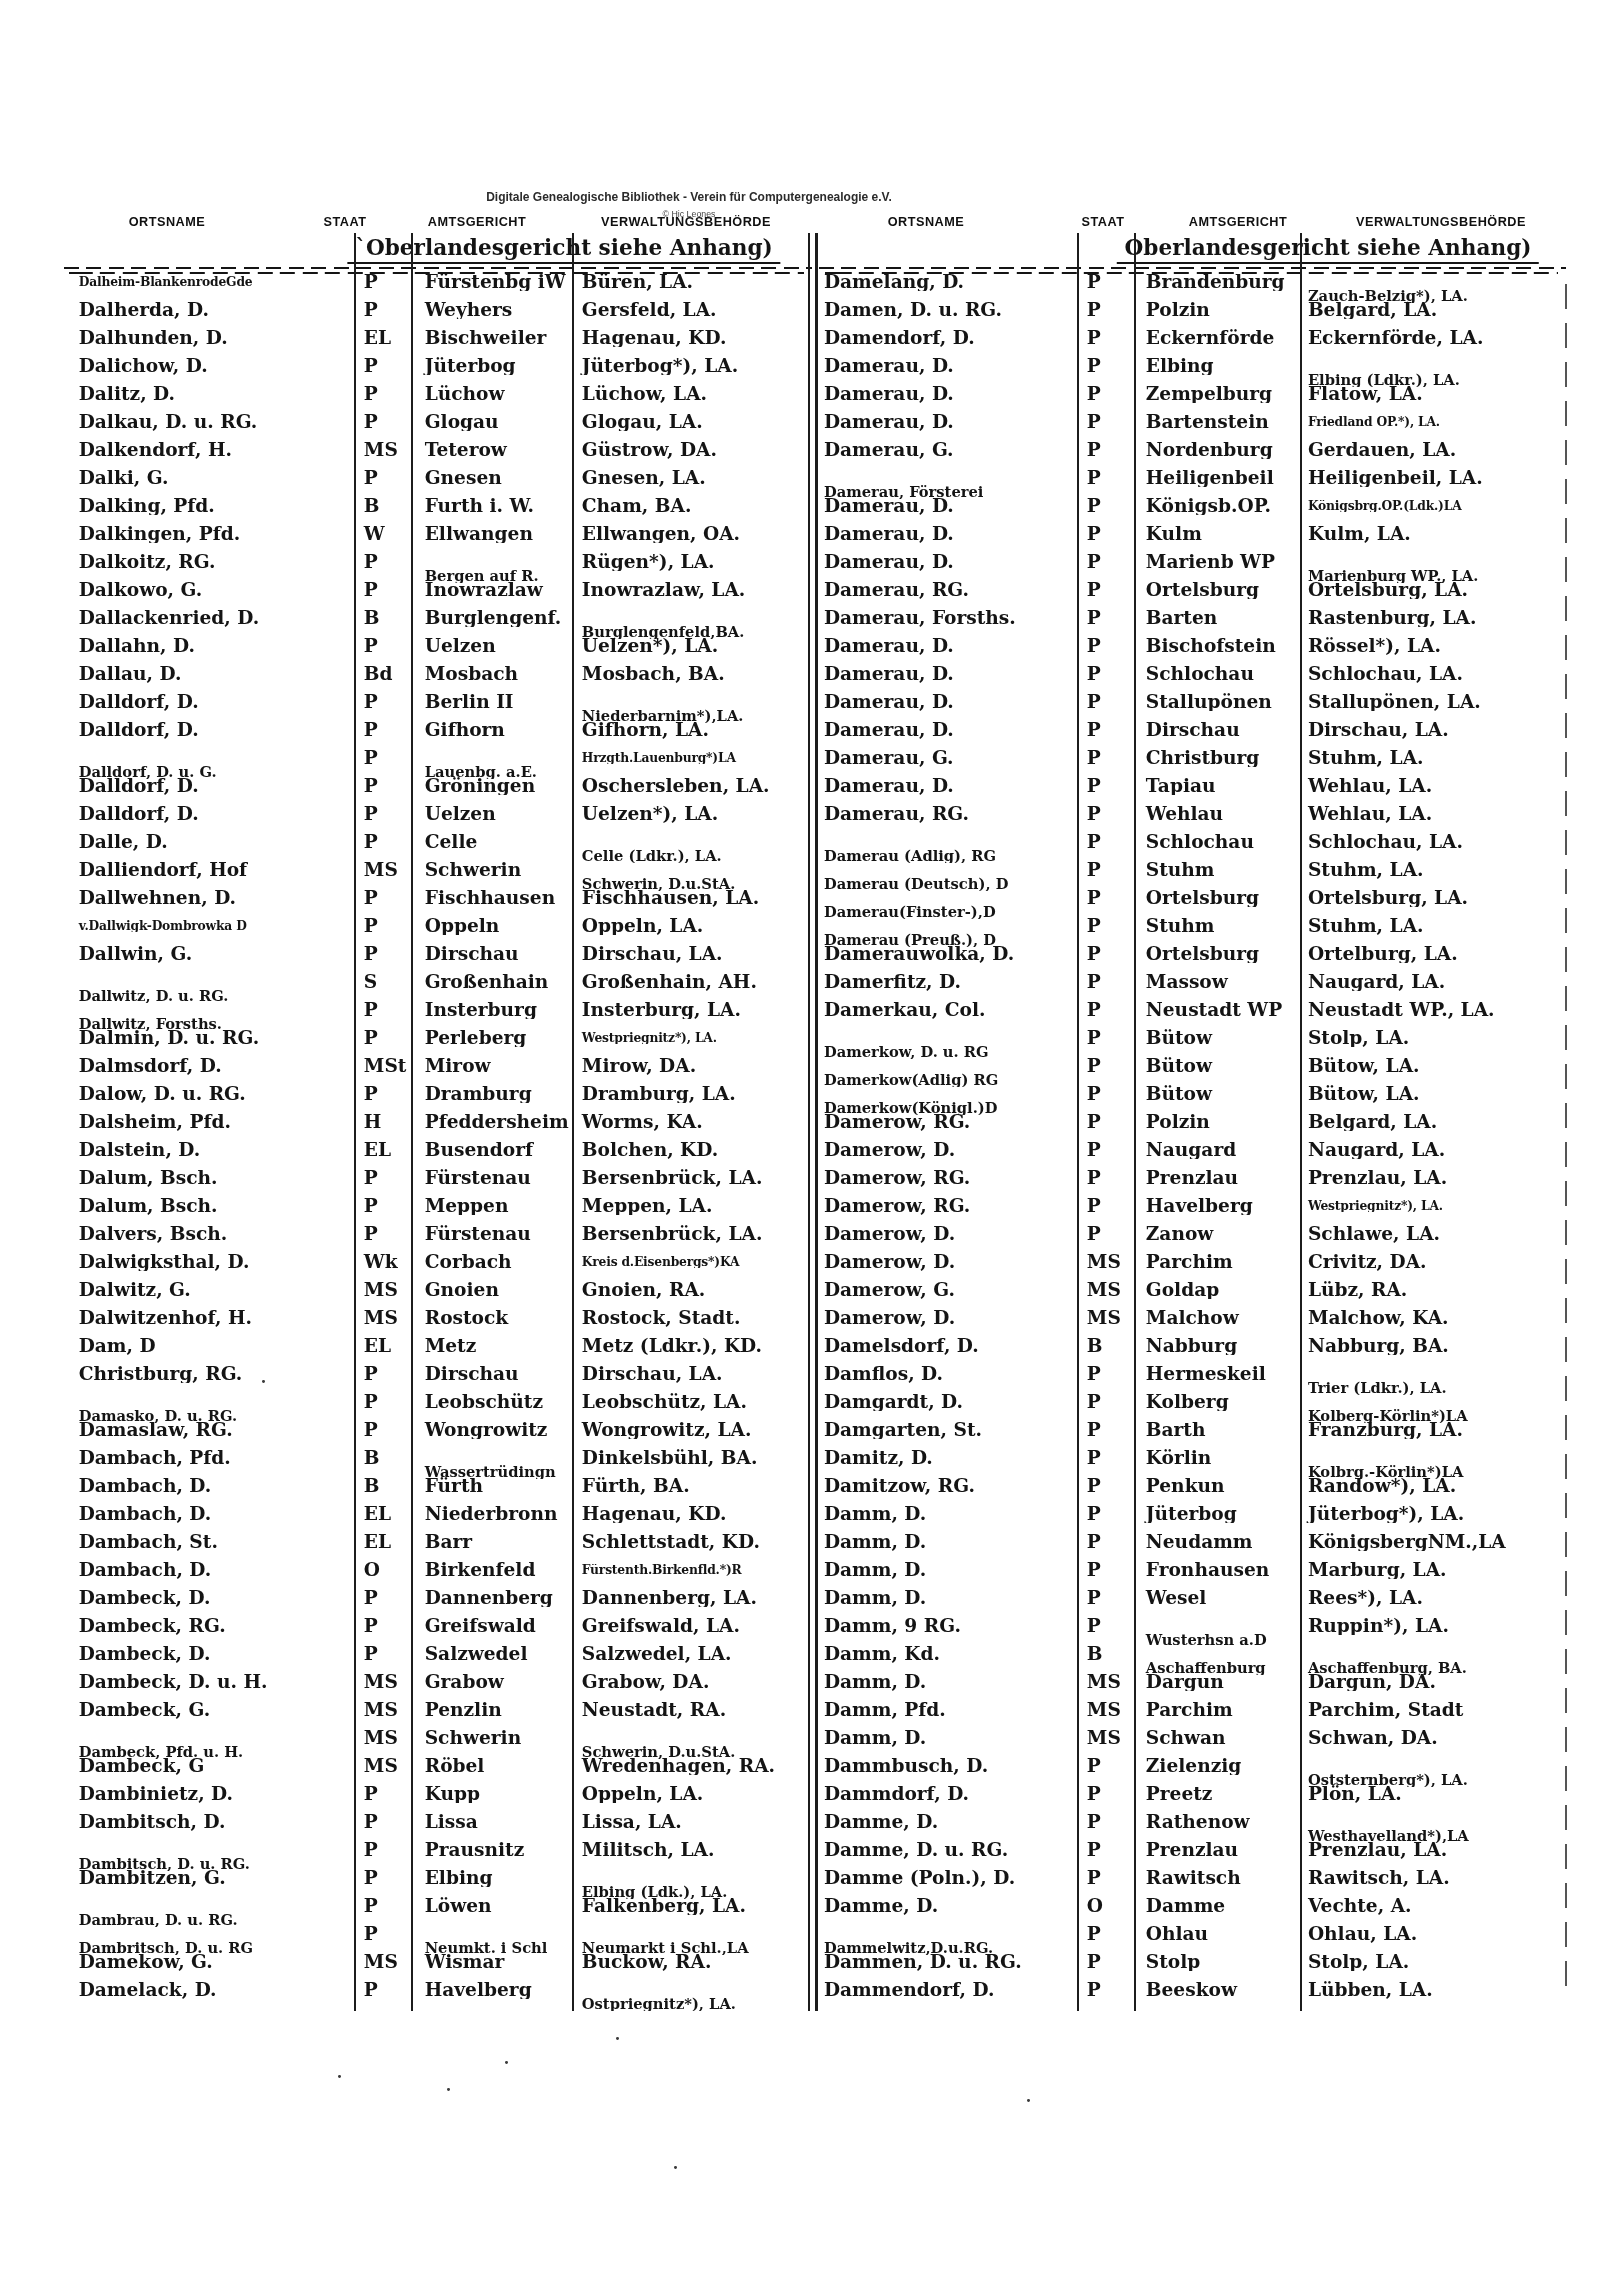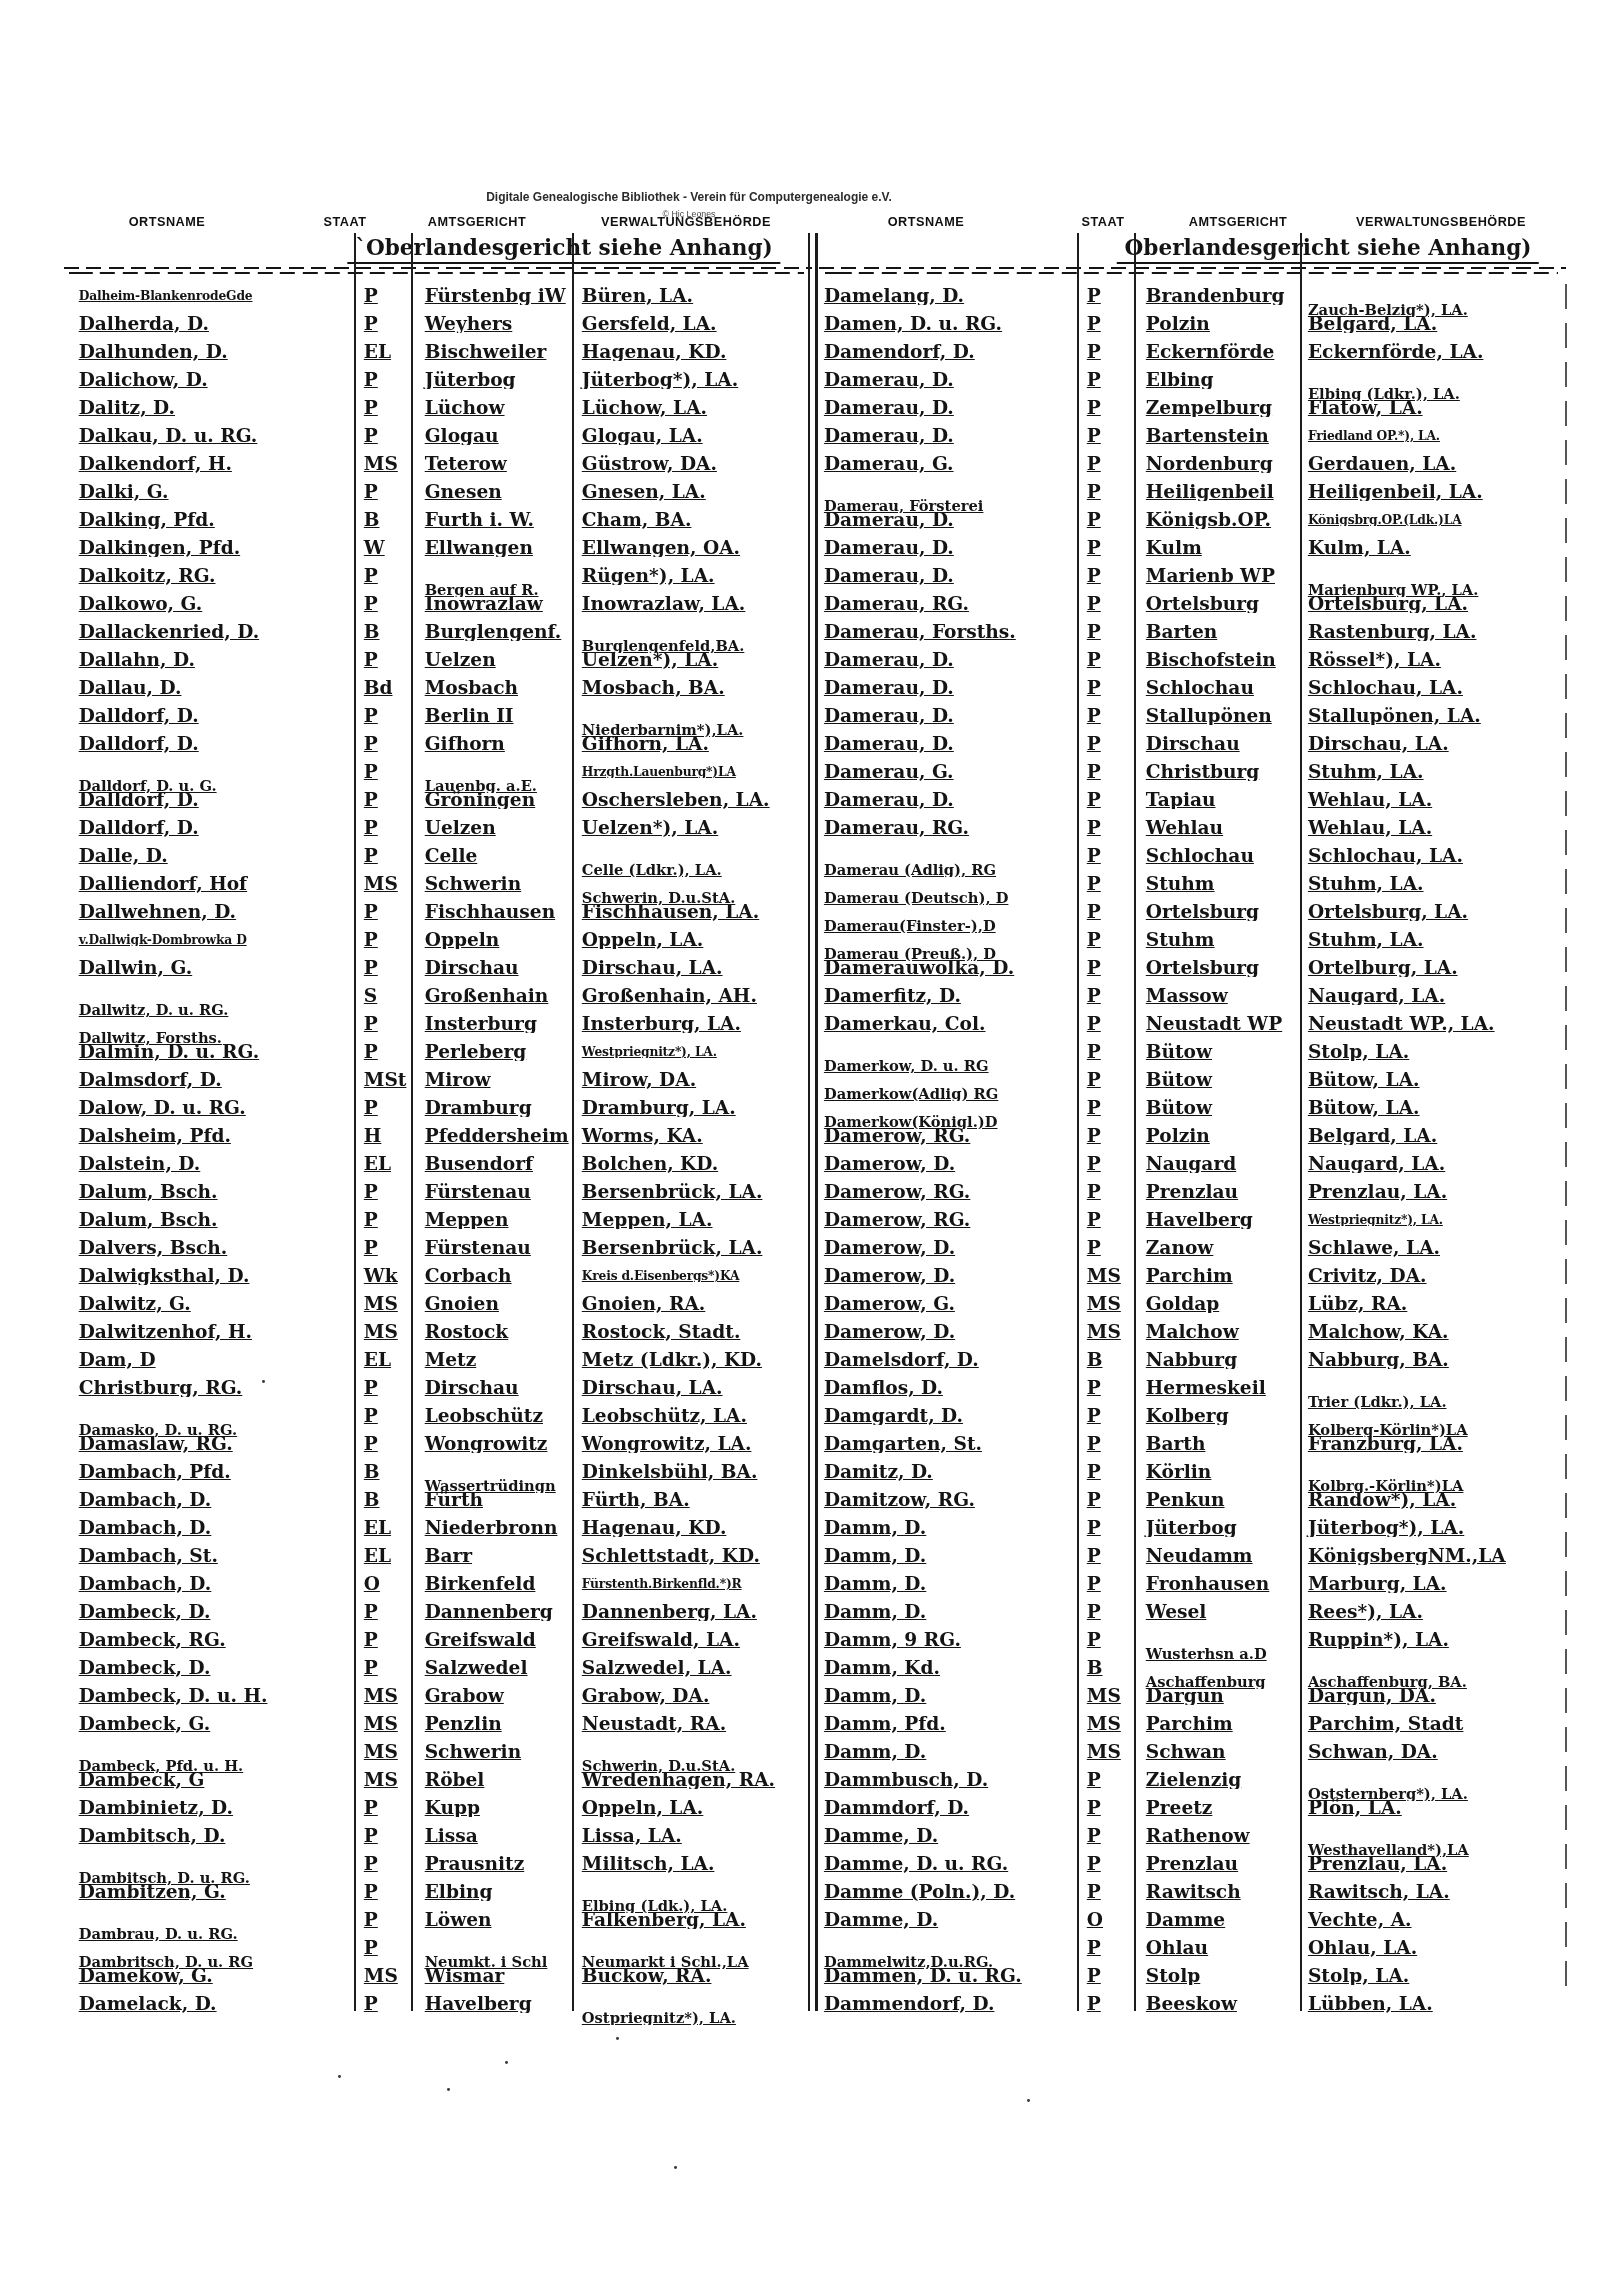--- a/index.html
+++ b/index.html
@@ -19,21 +19,21 @@
            font-size:21.6px;font-weight:bold;white-space:nowrap;
            border-bottom:2px solid #151515;padding:0 7.8px 2px 7.8px;}
   
   .vrule{position:absolute;width:1.5px;background:#1c1c1c;}
   .vrule.heavy{width:2.9px;}
   .vrule.dashedv{background:repeating-linear-gradient(180deg,#555 0 25.5px,transparent 25.5px 39px);}
   .hdash{position:absolute;height:1.6px;
          background:repeating-linear-gradient(90deg,#141414 0 14.7px,transparent 14.7px 22.5px);}
   .speck{position:absolute;width:2.9px;height:2.9px;background:#3a3a3a;border-radius:50%;}
   
-  .half{position:absolute;top:282px;width:750px;text-decoration:underline;}
+  .half{position:absolute;top:268px;width:750px;}
   .trow{display:grid;height:28px;align-items:center;}
   .half.lft .trow{grid-template-columns:291px 57px 162px 240px;}
   .half.rgt .trow{grid-template-columns:260px 57px 166px 268px;}
   .cell{font-size:18.6px;font-weight:bold;white-space:nowrap;overflow:hidden;line-height:1;}
   .c0{padding-left:14.7px;}
   .c1{padding-left:8.8px;}
   .c2{padding-left:12.7px;}
   .c3{padding-left:7.8px;}
   .half.rgt .c0{padding-left:5.9px;}
   .half.rgt .c2{padding-left:10.8px;}

